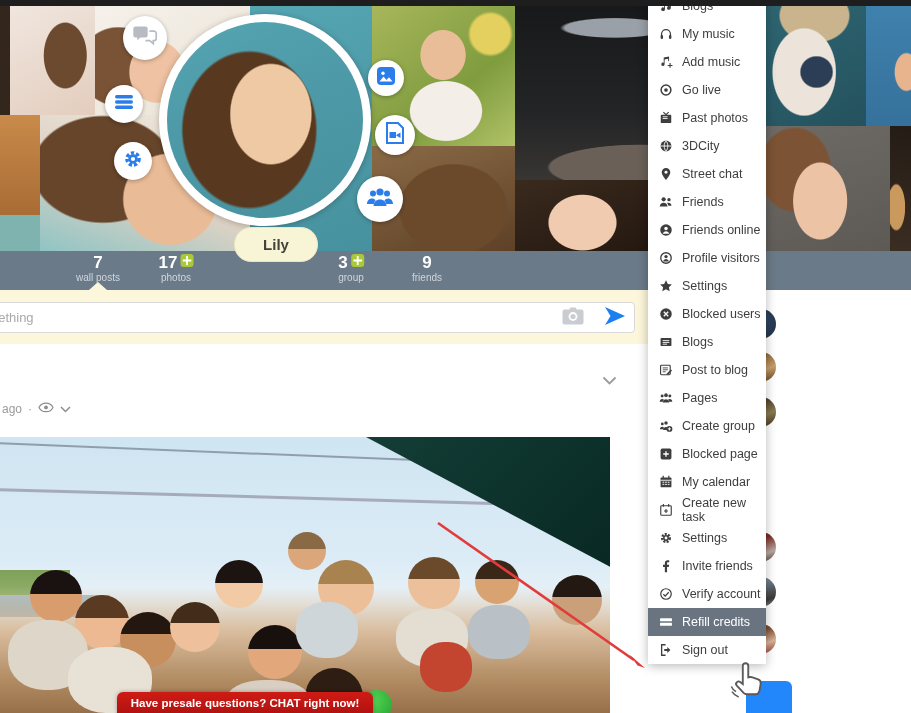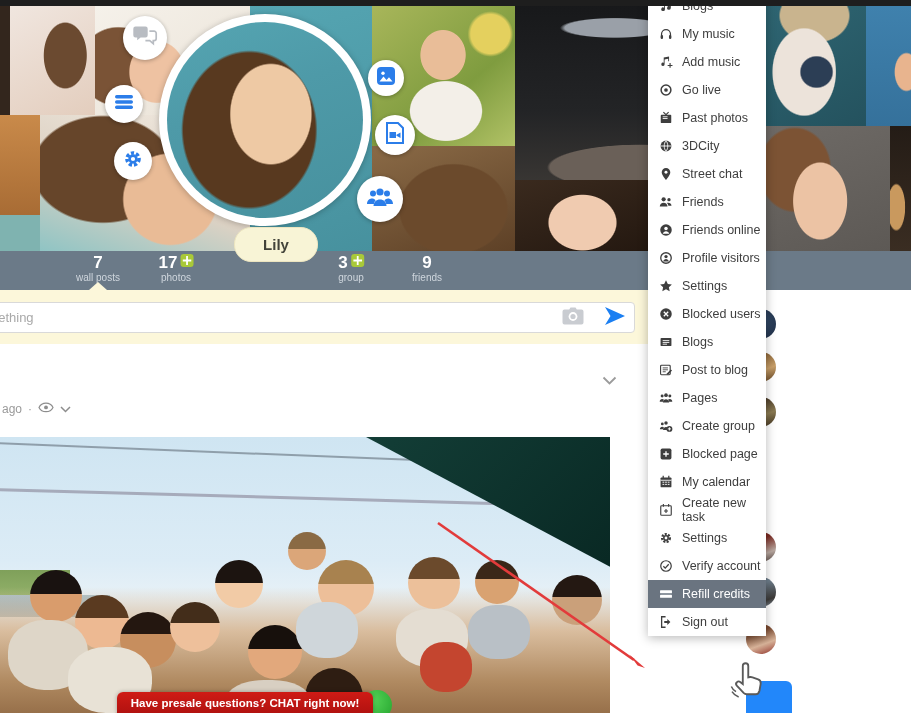--- a/index.html
+++ b/index.html
@@ -475,20 +475,28 @@
             <svg viewBox="0 0 16 16">
               <circle cx="8" cy="8" r="4.4" fill="none" stroke="currentColor" stroke-width="2.7" stroke-dasharray="2.3 1.45"></circle>
               <circle cx="8" cy="8" r="2.5" fill="none" stroke="currentColor" stroke-width="1.8"></circle>
             </svg>
           </span>
       <span class="mi-label">Settings</span>
     </div>
         <div class="menu-item">
       <span class="mi-icon">
             <svg viewBox="0 0 16 16">
+              <path d="M9.2 15V9h2l.4-2.4H9.2V5.1c0-.8.3-1.3 1.4-1.3h1.1V1.6c-.4-.1-1-.1-1.8-.1-1.9 0-3.2 1.1-3.2 3.3v1.8H4.6V9h2.1v6z"></path>
+            </svg>
+          </span>
+      <span class="mi-label">Invite friends</span>
+    </div>
+        <div class="menu-item">
+      <span class="mi-icon">
+            <svg viewBox="0 0 16 16">
               <circle cx="8" cy="8" r="6" fill="none" stroke="currentColor" stroke-width="1.4"></circle>
               <path d="M5 8.3l2.1 2.1 4-4.4" fill="none" stroke="currentColor" stroke-width="1.5"></path>
             </svg>
           </span>
       <span class="mi-label">Verify account</span>
     </div>
         <div class="menu-item highlighted">
       <span class="mi-icon">
             <svg viewBox="0 0 16 16">
               <rect x="1.2" y="3.7" width="13.6" height="3.5" rx=".6"></rect>

